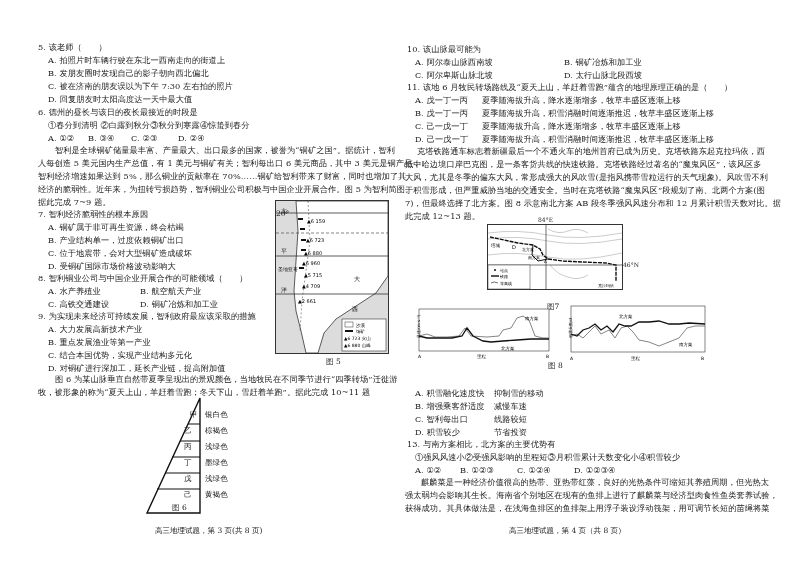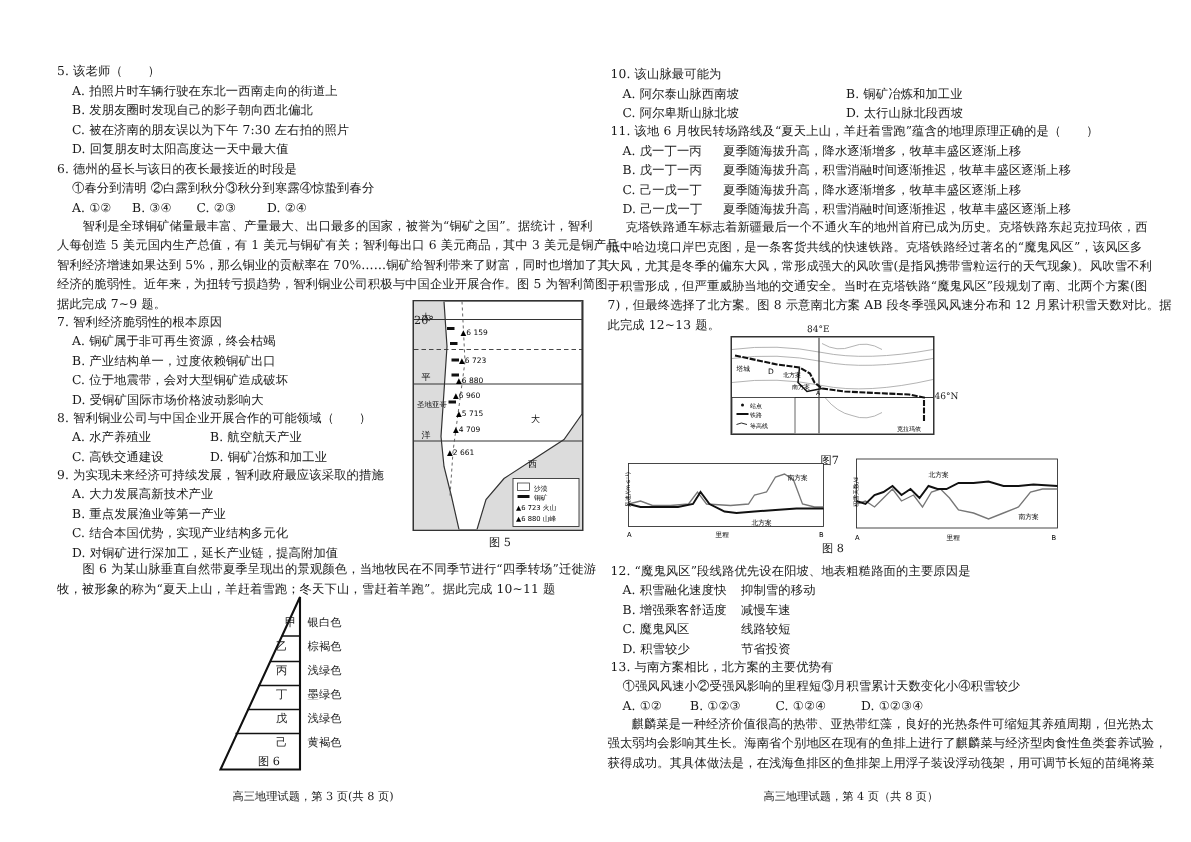--- a/index.html
+++ b/index.html
@@ -211,26 +211,25 @@
       <polyline points="12,30 18,32 24,26 30,24 36,20 42,26 48,22 54,28 60,20 66,22 72,22 80,18 90,18 100,17 110,20 120,20 130,19 146,20" fill="none" stroke="#111" stroke-width="1.3"></polyline>
       <text x="60" y="14" font-size="4.5">北方案</text>
       <text x="120" y="42" font-size="4.5">南方案</text>
       <text x="11" y="56" font-size="4.5">A</text>
       <text x="72" y="56" font-size="4.5">里程</text>
       <text x="142" y="56" font-size="4.5">B</text>
     </svg>
   </div>
   <div class="cap" style="left:151px;top:361px">图 8</div>
 
-  <div class="t" style="left:10px;top:375px">12. “魔鬼风区”段线路优先设在阳坡、地表粗糙路面的主要原因是</div>
   <div class="t" style="left:18px;top:388px">A. 积雪融化速度快</div>
   <div class="t" style="left:97px;top:388px">抑制雪的移动</div>
   <div class="t" style="left:18px;top:401px">B. 增强乘客舒适度</div>
   <div class="t" style="left:97px;top:401px">减慢车速</div>
-  <div class="t" style="left:18px;top:414px">C. 魔鬼风区</div>
+  <div class="t" style="left:18px;top:414px">C. 智利每出口</div>
   <div class="t" style="left:97px;top:414px">线路较短</div>
   <div class="t" style="left:18px;top:427px">D. 积雪较少</div>
   <div class="t" style="left:97px;top:427px">节省投资</div>
 
   <div class="t" style="left:10px;top:439px">13. 与南方案相比，北方案的主要优势有</div>
   <div class="t" style="left:18px;top:452px">①强风风速小②受强风影响的里程短③月积雪累计天数变化小④积雪较少</div>
   <div class="t" style="left:18px;top:465px">A. ①②</div>
   <div class="t" style="left:63px;top:465px">B. ①②③</div>
   <div class="t" style="left:120px;top:465px">C. ①②④</div>
   <div class="t" style="left:177px;top:465px">D. ①②③④</div>

